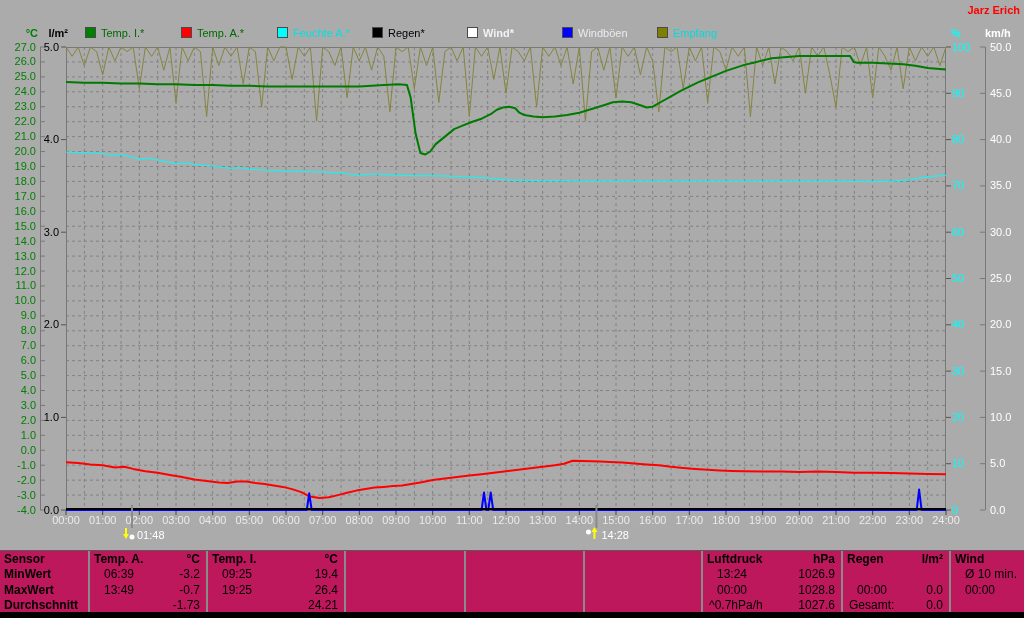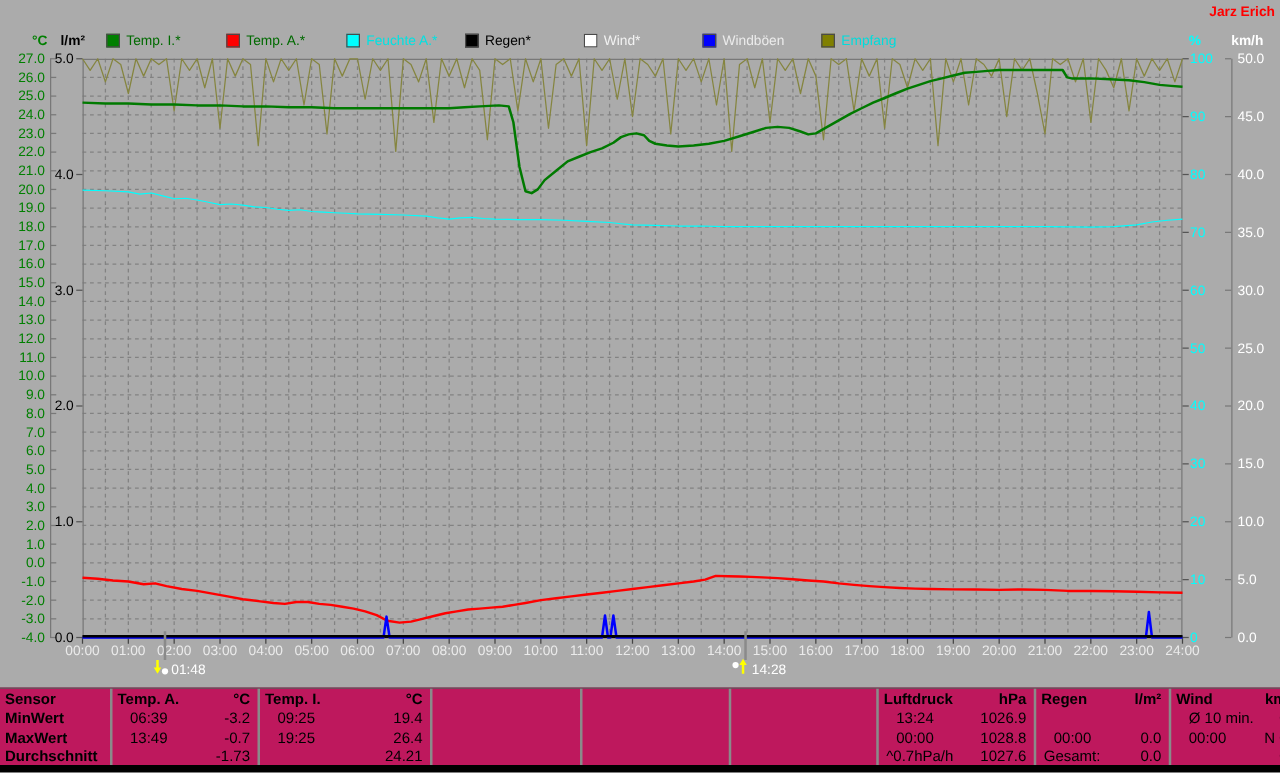--- a/index.html
+++ b/index.html
@@ -365,21 +365,21 @@
       <div class="legend-item">
         <span class="legend-swatch" style="background: rgb(0, 255, 255);"></span>
         <span style="color: rgb(0, 226, 226);">Feuchte A.*</span>
       </div>
       <div class="legend-item">
         <span class="legend-swatch" style="background: rgb(0, 0, 0);"></span>
         <span style="color: rgb(0, 0, 0);">Regen*</span>
       </div>
       <div class="legend-item">
         <span class="legend-swatch" style="background: rgb(255, 255, 255);"></span>
-        <span style="color: rgb(242, 242, 242);">Wind*</span>
+        <span style="color: rgb(242, 242, 242); font-weight: bold;">Wind*</span>
       </div>
       <div class="legend-item">
         <span class="legend-swatch" style="background: rgb(0, 0, 255);"></span>
         <span style="color: rgb(235, 235, 235);">Windböen</span>
       </div>
       <div class="legend-item">
         <span class="legend-swatch" style="background: rgb(128, 128, 0);"></span>
         <span style="color: rgb(0, 220, 220);">Empfang</span>
       </div>
     </div>
@@ -485,21 +485,21 @@
         </div>
         <div class="trow r2">
           <span class="c1"></span>
           <span class="c2"></span>
         </div>
         <div class="trow r3">
           <span class="c1"></span>
           <span class="c2"></span>
         </div>
       </div>
-      <div class="tcol sec" style="width: 126px;">
+      <div class="tcol sec" style="width: 140px;">
         <div class="trow r0">
           <span class="c1">Luftdruck</span>
           <span class="c2">hPa</span>
         </div>
         <div class="trow r1">
           <span class="c1">13:24</span>
           <span class="c2">1026.9</span>
         </div>
         <div class="trow r2">
           <span class="c1">00:00</span>

